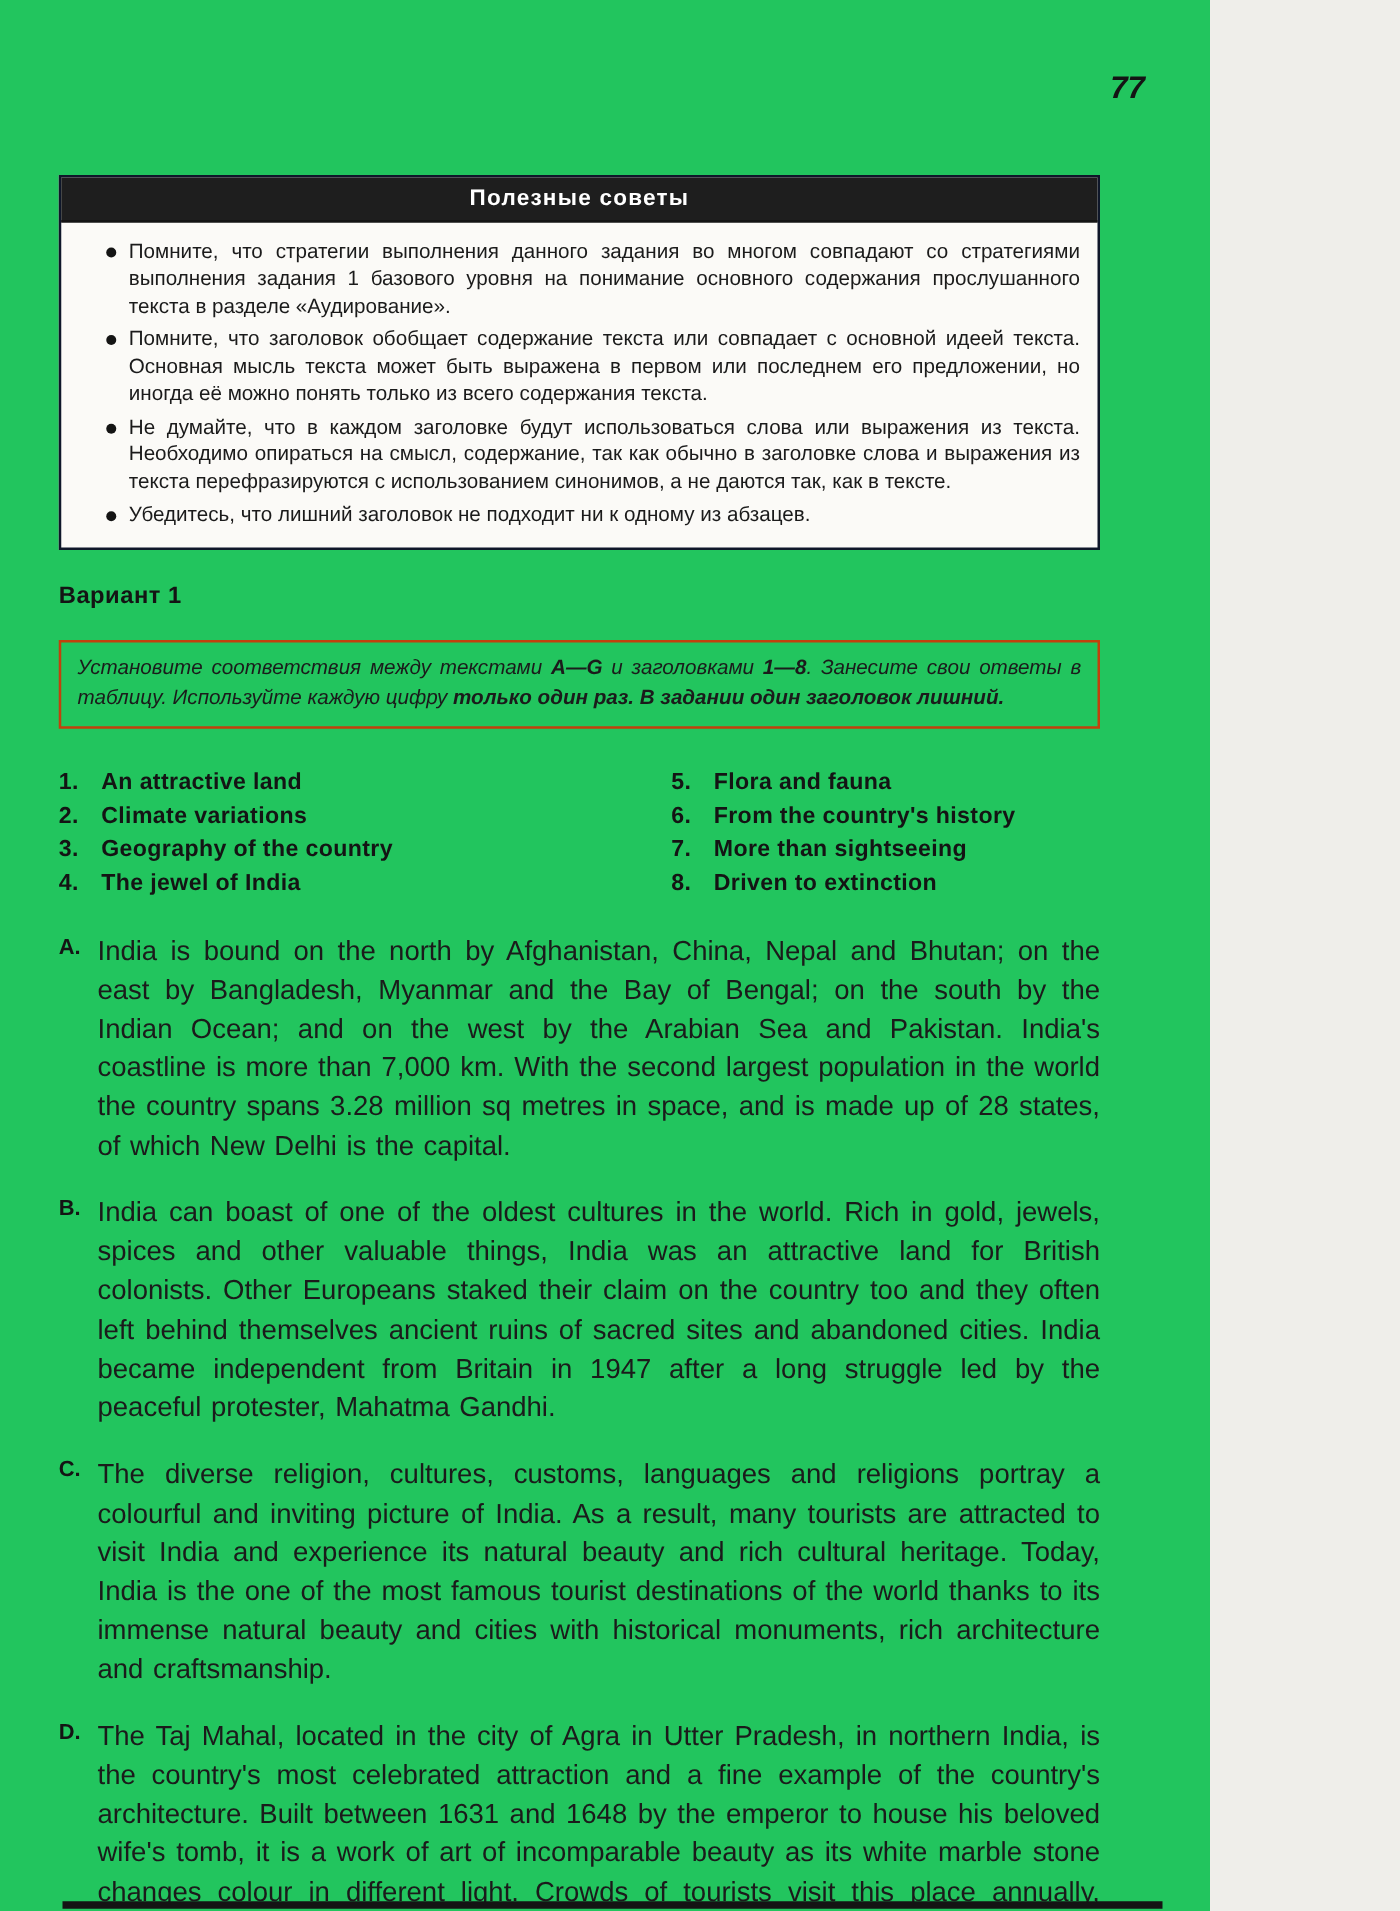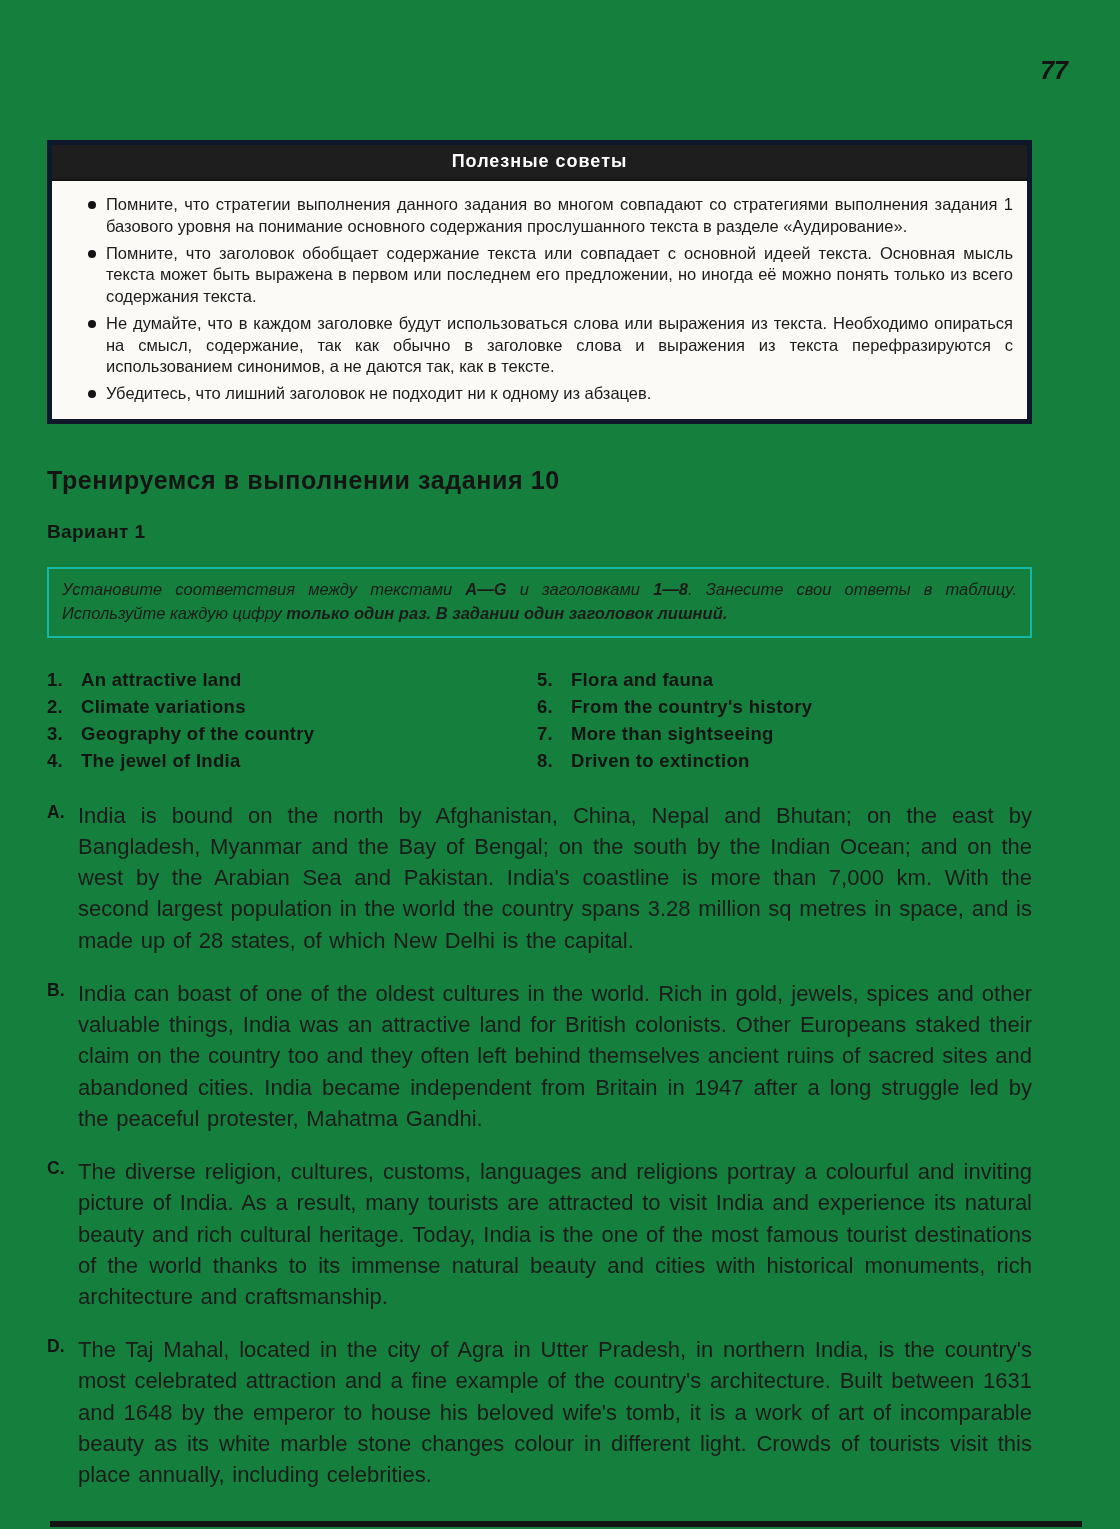--- a/index.html
+++ b/index.html
@@ -6,39 +6,39 @@
   html, body { margin: 0; padding: 0; }
   body {
     width: 1120px;
     background: #efeeea;
     font-family: "Liberation Sans", sans-serif;
     color: #1b1b1b;
     -webkit-font-smoothing: antialiased;
   }
   .page {
     position: relative;
-    width: 1120px;
+    width: 968px;
     height: 1529px;
-    background: #15803d;
+    background: #22c55e;
     overflow: hidden;
     padding: 0 88px 0 47px;
   }
   .page-number {
     position: absolute;
     top: 56px;
     right: 52px;
     font-size: 25px;
     font-weight: bold;
     font-style: italic;
     color: #141414;
   }
   
   .tips-box {
     margin-top: 140px;
-    border: 5px solid #0f172a;
+    border: 2px solid #0f172a;
     background: #fbfaf7;
   }
   .tips-header {
     background: #1e1e1e;
     color: #ffffff;
     font-weight: bold;
     font-size: 18px;
     letter-spacing: 1px;
     text-align: center;
     padding: 6px 0 7px 0;
@@ -79,21 +79,21 @@
   .variant-title {
     margin: 26px 0 0 0;
     font-size: 19px;
     font-weight: bold;
     letter-spacing: 0.4px;
     color: #141414;
   }
   
   .instruction-box {
     margin-top: 24px;
-    border: 2px solid #14b8a6;
+    border: 2px solid #c2410c;
     padding: 9px 13px 10px 13px;
     font-size: 16.5px;
     font-style: italic;
     line-height: 1.45;
     text-align: justify;
   }
   .instruction-box b { font-weight: bold; }
   
   .headings-grid {
     margin-top: 28px;
@@ -150,21 +150,20 @@
   <div class="tips-box">
     <div class="tips-header">Полезные советы</div>
     <ul class="tips-list">
       <li>Помните, что стратегии выполнения данного задания во многом совпадают со стратегиями выполнения задания 1 базового уровня на понимание основного содержания прослушанного текста в разделе «Аудирование».</li>
       <li>Помните, что заголовок обобщает содержание текста или совпадает с основной идеей текста. Основная мысль текста может быть выражена в первом или последнем его предложении, но иногда её можно понять только из всего содержания текста.</li>
       <li>Не думайте, что в каждом заголовке будут использоваться слова или выражения из текста. Необходимо опираться на смысл, содержание, так как обычно в заголовке слова и выражения из текста перефразируются с использованием синонимов, а не даются так, как в тексте.</li>
       <li>Убедитесь, что лишний заголовок не подходит ни к одному из абзацев.</li>
     </ul>
   </div>
 
-  <h1 class="section-title">Тренируемся в выполнении задания 10</h1>
   <h2 class="variant-title">Вариант 1</h2>
 
   <div class="instruction-box"><span>Установите соответствия между текстами </span><b>A—G</b><span> и заголовками </span><b>1—8</b><span>. Занесите свои ответы в таблицу. Используйте каждую цифру </span><b>только один раз. В задании один заголовок лишний.</b></div>
 
   <div class="headings-grid">
     <div class="headings-col">
       <div class="h-item">
         <span class="h-num">1.</span>
         <span>An attractive land</span>
       </div>

